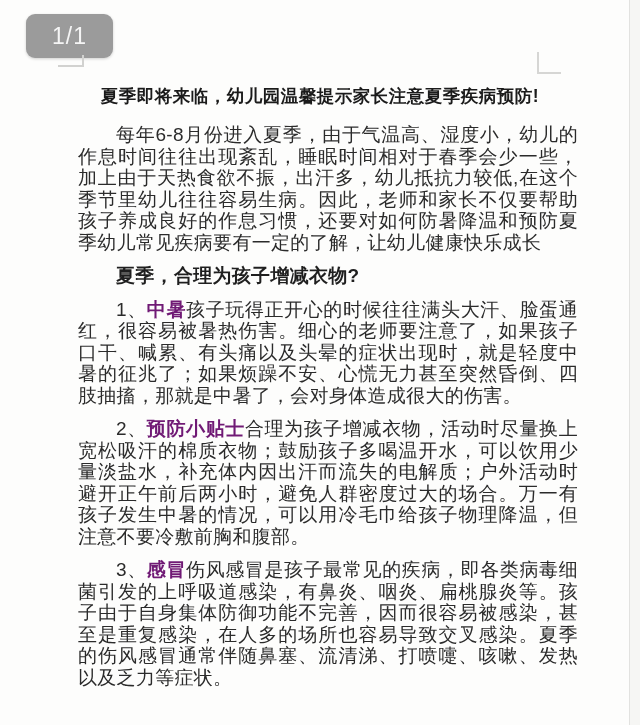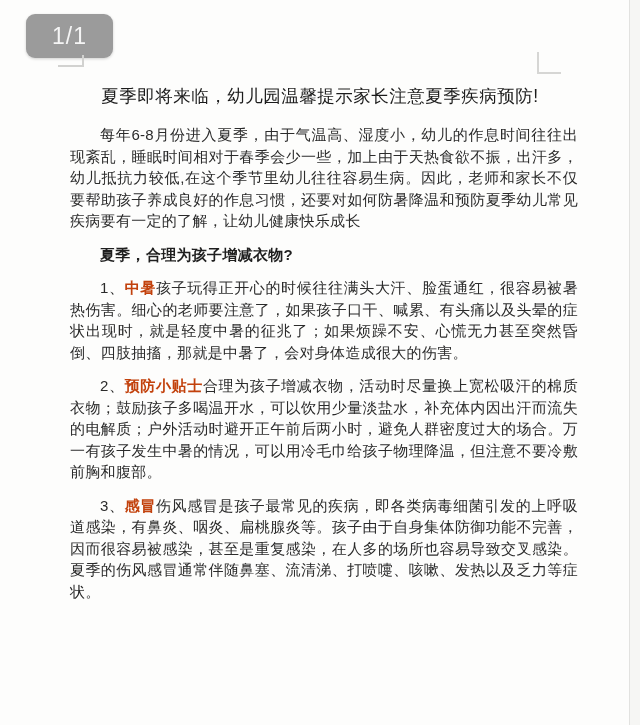--- a/index.html
+++ b/index.html
@@ -57,35 +57,35 @@
     position: absolute;
     left: 62px; top: 84px;
     width: 516px;
     color: #2b2b2b;
   }
   .doc-title {
     margin: 0 0 16px 0;
     text-align: center;
     font-size: 17.5px;
     line-height: 24px;
-    font-weight: normal;
+    font-weight: bold;
     color: #1b1b1b;
     letter-spacing: 0.5px;
   }
   .para {
-    margin: 12px 0 0 8px;
-    font-size: 15px;
+    margin: 12px 0 0 16px;
+    font-size: 19px;
     line-height: 21.5px;
     text-align: justify;
     letter-spacing: 0.3px;
     color: #2b2b2b;
   }
   .indent { text-indent: 2em; }
   .heading { font-weight: bold; color: #1f1f1f; }
-  .para b { font-weight: bold; color: #c2410c; }
+  .para b { font-weight: bold; color: #701a75; }
 </style>
 </head>
 <body>
 
 <div class="screen">
 
   <div class="edge-line"></div>
   <div class="edge-strip"></div>
 
   <div class="page-badge">1/1</div>

